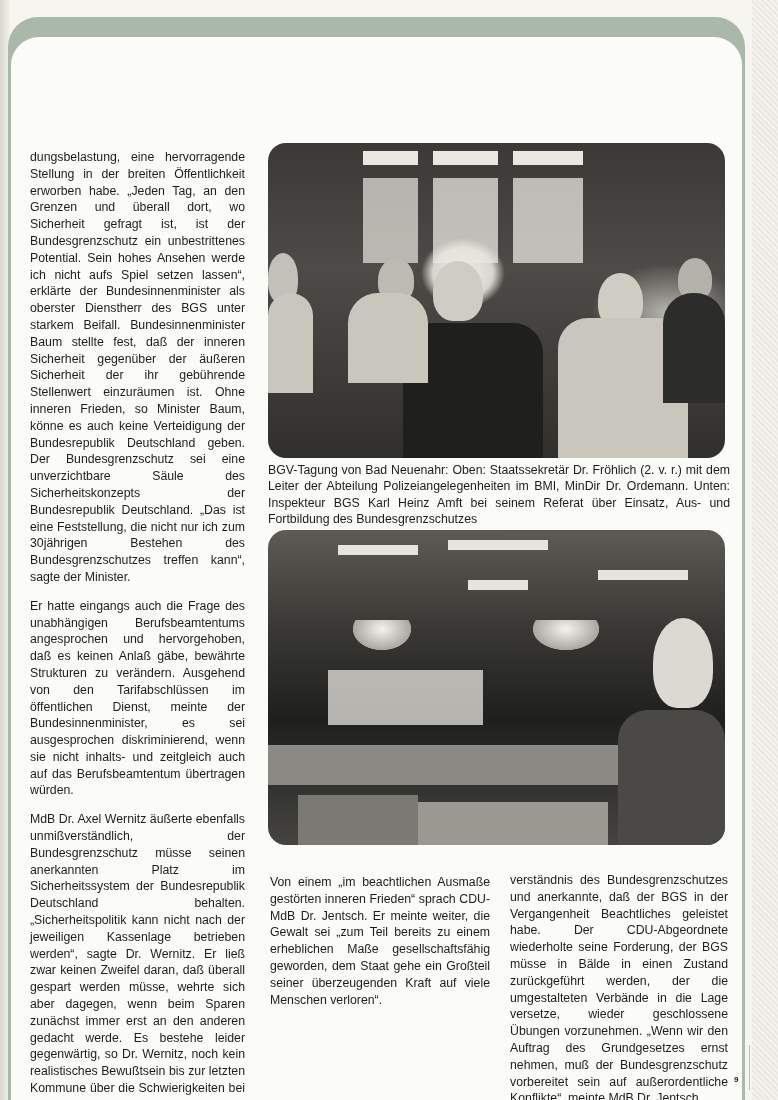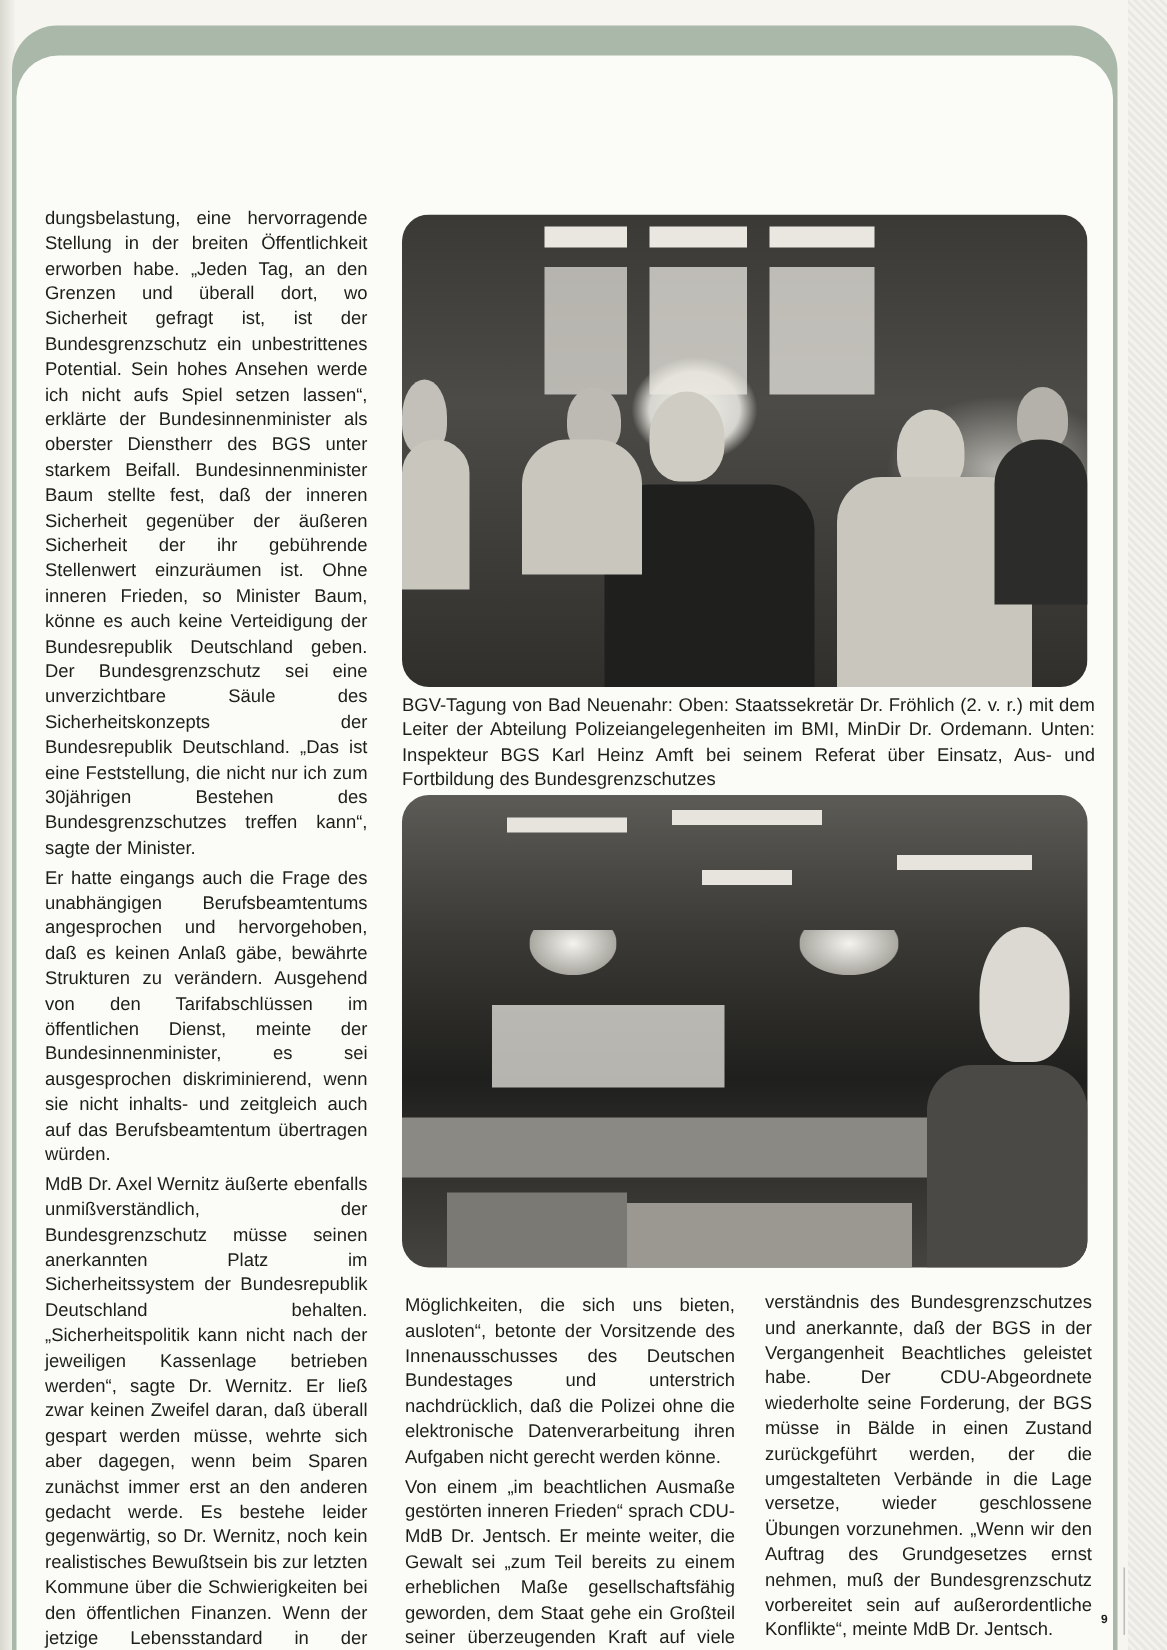--- a/index.html
+++ b/index.html
@@ -24,21 +24,21 @@
   }
   .frame-inner {
     position:absolute; left:11px; top:37px; width:731px; height:1063px;
     background:#fbfbf7;
     border-radius:28px 28px 0 0;
   }
   .col {
     position:absolute; font-size:12.3px; line-height:16.8px;
     text-align:justify; hyphens:manual;
   }
-  .col p { margin:0 0 3px 0; }
+  .col p { margin:12px 0 3px 0; }
   .col1 { left:30px; top:137px; width:215px; }
   .col2 { left:270px; top:862px; width:220px; }
   .col3 { left:510px; top:860px; width:218px; }
   .photo {
     position:absolute; border-radius:18px; overflow:hidden;
     background:#2a2a28;
   }
   .photo1 { left:268px; top:143px; width:457px; height:315px;
     background:
       radial-gradient(ellipse 60px 50px at 195px 130px, #f1efe9 0%, #d7d5cf 50%, transparent 70%),
@@ -109,21 +109,20 @@
   <div class="chandelier" style="left:265px;top:90px;width:66px"></div>
   <div class="window-pane" style="left:60px;top:140px;width:155px;height:55px;opacity:.75"></div>
   <div class="table" style="left:0;top:215px;width:360px;height:40px;background:#8a8983"></div>
   <div class="table" style="left:30px;top:265px;width:120px;height:50px;background:#7a7973"></div>
   <div class="podium" style="left:150px;top:272px;width:190px;height:43px"></div>
   <div class="person" style="left:385px;top:88px;width:60px;height:90px;background:#dcd9d2"></div>
   <div class="suit" style="left:350px;top:180px;width:107px;height:135px;background:#4a4945"></div>
 </div>
 
 <div class="col col2">
-  <p>Möglichkeiten, die sich uns bieten, ausloten“, betonte der Vorsitzende des Innenausschusses des Deutschen Bundestages und unterstrich nachdrücklich, daß die Polizei ohne die elektronische Datenverarbeitung ihren Aufgaben nicht gerecht werden könne.</p>
   <p>Von einem „im beachtlichen Ausmaße gestörten inneren Frieden“ sprach CDU-MdB Dr. Jentsch. Er meinte weiter, die Gewalt sei „zum Teil bereits zu einem erheblichen Maße gesellschaftsfähig geworden, dem Staat gehe ein Großteil seiner überzeugenden Kraft auf viele Menschen verloren“.</p>
 
 </div>
 
 <div class="col col3">
   <p>verständnis des Bundesgrenzschutzes und anerkannte, daß der BGS in der Vergangenheit Beachtliches geleistet habe. Der CDU-Abgeordnete wiederholte seine Forderung, der BGS müsse in Bälde in einen Zustand zurückgeführt werden, der die umgestalteten Verbände in die Lage versetze, wieder geschlossene Übungen vorzunehmen. „Wenn wir den Auftrag des Grundgesetzes ernst nehmen, muß der Bundesgrenzschutz vorbereitet sein auf außerordentliche Konflikte“, meinte MdB Dr. Jentsch.</p>
 
 </div>
 
 <div class="rule"></div>

